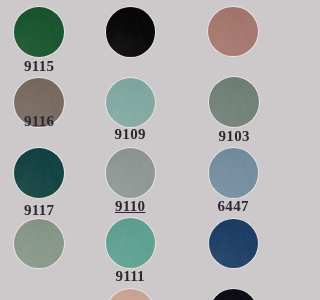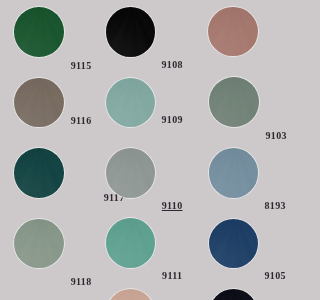--- a/index.html
+++ b/index.html
@@ -22,98 +22,95 @@
           rgba(255,255,255,0.0088) 118deg, rgba(0,0,0,0.0083) 131deg,
           rgba(255,255,255,0.0143) 143deg, rgba(0,0,0,0.0055) 154deg,
           rgba(255,255,255,0.0105) 166deg, rgba(0,0,0,0.0077) 180deg,
           rgba(255,255,255,0.0143) 360deg);}
   .vig{position:absolute;inset:0;border-radius:50%;
      background:radial-gradient(circle at 26% 84%, rgba(255,255,255,.042), rgba(255,255,255,0) 72%),
                 radial-gradient(circle at 57% 1%, rgba(0,0,0,.018), rgba(0,0,0,0) 40%),
                 linear-gradient(14deg, rgba(255,255,255,.022), rgba(255,255,255,0) 52%, rgba(0,0,0,.014));}
 
   .lbl{position:absolute;width:80px;text-align:center;color:#2d2830;font-weight:700;
-       font-size:10px;line-height:10px;letter-spacing:0.3px;text-indent:0.3px;
-       -webkit-font-smoothing:antialiased;will-change:transform;margin-left:42px;}
+       font-size:15px;line-height:10px;letter-spacing:0.3px;text-indent:0.3px;
+       -webkit-font-smoothing:antialiased;will-change:transform;}
 </style>
 </head>
 <body style="background: rgb(205, 200, 202);">
 
 <div id="board" style="background: rgb(205, 200, 202);">
 
   <div class="disc" style="left: 14.25px; top: 7.35px; width: 49.3px; height: 49.3px; background: rgb(23, 84, 44);">
     <div class="sheen"></div>
     <div class="vig"></div>
   </div>
   <div class="lbl" style="left: -1.1px; top: 60.5px; color: rgb(45, 40, 48);">9115</div>
 
   <div class="disc" style="left: 105.65px; top: 7.35px; width: 49.3px; height: 49.3px; background: rgb(6, 6, 7);">
     <div class="sheen"></div>
     <div class="vig"></div>
   </div>
-  <div class="lbl" style="left: 90.3px; top: 60.2px; color: rgb(45, 40, 48);">9108</div>
 
   <div class="disc" style="left: 208.25px; top: 6.85px; width: 49.3px; height: 49.3px; background: rgb(165, 119, 109);">
     <div class="sheen"></div>
     <div class="vig"></div>
   </div>
 
   <div class="disc" style="left: 14.25px; top: 77.85px; width: 49.3px; height: 49.3px; background: rgb(119, 107, 96);">
     <div class="sheen"></div>
     <div class="vig"></div>
   </div>
   <div class="lbl" style="left: -1.1px; top: 116px; color: rgb(45, 40, 48);">9116</div>
 
   <div class="disc" style="left: 105.65px; top: 77.85px; width: 49.3px; height: 49.3px; background: rgb(130, 168, 162);">
     <div class="sheen"></div>
     <div class="vig"></div>
   </div>
-  <div class="lbl" style="left: 90.3px; top: 115px; color: rgb(45, 40, 48);">9109</div>
+  <div class="lbl" style="left: 90.3px; top: 129px; color: rgb(45, 40, 48);">9109</div>
 
   <div class="disc" style="left: 209.35px; top: 77.35px; width: 49.3px; height: 49.3px; background: rgb(112, 129, 118);">
     <div class="sheen"></div>
     <div class="vig"></div>
   </div>
   <div class="lbl" style="left: 194px; top: 131.2px; color: rgb(45, 40, 48); text-align: center;">9103</div>
 
   <div class="disc" style="left: 14.25px; top: 148.45px; width: 49.3px; height: 49.3px; background: rgb(17, 66, 65);">
     <div class="sheen"></div>
     <div class="vig"></div>
   </div>
-  <div class="lbl" style="left: -1.1px; top: 193px; color: rgb(45, 40, 48); padding-left: 33px;">9117</div>
+  <div class="lbl" style="left: -1.1px; top: 205px; color: rgb(45, 40, 48);">9117</div>
 
   <div class="disc" style="left: 105.65px; top: 148.45px; width: 49.3px; height: 49.3px; background: rgb(143, 151, 149);">
     <div class="sheen"></div>
     <div class="vig"></div>
   </div>
   <div class="lbl" style="left: 90.3px; top: 201.1px; color: rgb(45, 40, 48); text-decoration: underline;">9110</div>
 
   <div class="disc" style="left: 208.65px; top: 148.35px; width: 49.3px; height: 49.3px; background: rgb(116, 142, 159);">
     <div class="sheen"></div>
     <div class="vig"></div>
   </div>
-  <div class="lbl" style="left: 193.3px; top: 200.9px; color: rgb(45, 40, 48);">8193</div>
+  <div class="lbl" style="left: 193.3px; top: 200.9px; color: rgb(45, 40, 48);">6447</div>
 
   <div class="disc" style="left: 14.25px; top: 218.65px; width: 49.3px; height: 49.3px; background: rgb(135, 151, 137);">
     <div class="sheen"></div>
     <div class="vig"></div>
   </div>
-  <div class="lbl" style="left: -1.1px; top: 276.7px; color: rgb(45, 40, 48);">9118</div>
 
   <div class="disc" style="left: 105.65px; top: 218.35px; width: 49.3px; height: 49.3px; background: rgb(94, 161, 145);">
     <div class="sheen"></div>
     <div class="vig"></div>
   </div>
   <div class="lbl" style="left: 90.3px; top: 270.6px; color: rgb(45, 40, 48);">9111</div>
 
   <div class="disc" style="left: 208.65px; top: 218.75px; width: 49.3px; height: 49.3px; background: rgb(28, 61, 101);">
     <div class="sheen"></div>
     <div class="vig"></div>
   </div>
-  <div class="lbl" style="left: 193.3px; top: 270.8px; color: rgb(45, 40, 48);">9105</div>
 
   <div class="disc" style="left: 105.65px; top: 289.15px; width: 49.3px; height: 49.3px; background: rgb(204, 167, 151);">
     <div class="sheen"></div>
     <div class="vig"></div>
   </div>
 
   <div class="disc" style="left: 208.65px; top: 288.95px; width: 49.3px; height: 49.3px; background: rgb(12, 12, 22);">
     <div class="sheen"></div>
     <div class="vig"></div>
   </div>

